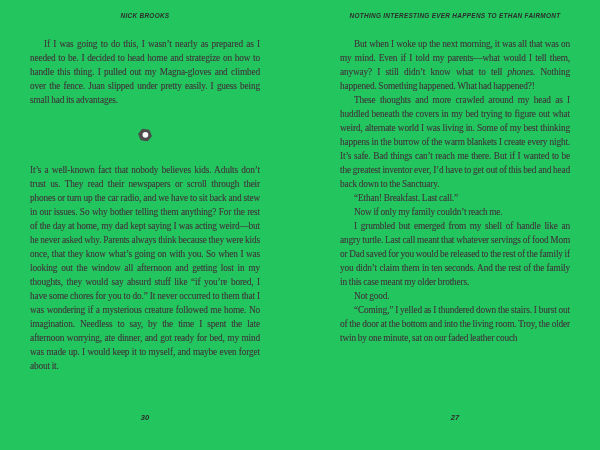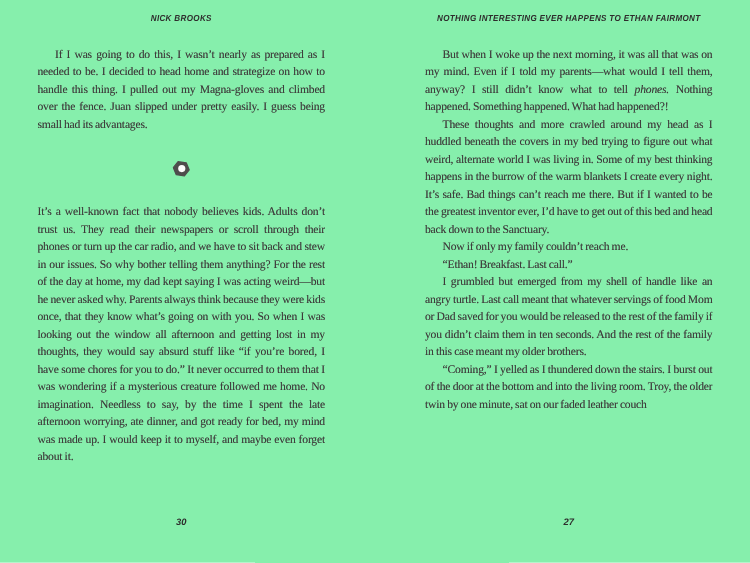--- a/index.html
+++ b/index.html
@@ -1,20 +1,20 @@
 <!DOCTYPE html>
 <html lang="en"><head>
 <meta charset="utf-8">
 <style>
   html, body { margin: 0; padding: 0; }
   .spread {
     position: relative;
     width: 600px;
     height: 450px;
-    background: #86efac;
+    background: #22c55e;
     overflow: hidden;
     font-family: "Liberation Serif", serif;
   }
   .page {
     position: absolute;
     top: 0;
     width: 230px;
     height: 450px;
   }
   .page.left  { left: 30px; }
@@ -88,21 +88,22 @@
 <p class="para"><span>It’s a well-known fact that nobody believes kids. Adults don’t trust us. They read their newspapers or scroll through their phones or turn up the car radio, and we have to sit back and stew in our issues. So why bother telling them anything? For the rest of the day at home, my dad kept saying I was acting weird—but he never asked why. Parents always think because they were kids once, that they know what’s going on with you. So when I was looking out the window all afternoon and getting lost in my thoughts, they would say absurd stuff like “if you’re bored, I have some chores for you to do.” It never occurred to them that I was wondering if a mysterious creature followed me home. No imagination. Needless to say, by the time I spent the late afternoon worrying, ate dinner, and got ready for bed, my mind was made up. I would keep it to myself, and maybe even forget about it.</span></p>
       </div>
     <div class="folio">30</div>
   </div>
 
   <div class="page right">
     <div class="running-head">NOTHING INTERESTING EVER HAPPENS TO ETHAN FAIRMONT</div>
     <div class="page-body">
         <p class="para indent"><span>But when I woke up the next morning, it was all that was on my mind. Even if I told my parents—what would I tell them, anyway? I still didn’t know what to tell </span><em>phones.</em><span> Nothing happened. Something happened. What had happened?!</span></p>
         <p class="para indent"><span>These thoughts and more crawled around my head as I huddled beneath the covers in my bed trying to figure out what weird, alternate world I was living in. Some of my best thinking happens in the burrow of the warm blankets I create every night. It’s safe. Bad things can’t reach me there. But if I wanted to be the greatest inventor ever, I’d have to get out of this bed and head back down to the Sanctuary.</span></p>
+        <p class="para indent"><span>“Ethan! Breakfast. Last call.”</span></p>
         <p class="para indent"><span>Now if only my family couldn’t reach me.</span></p>
-        <p class="para indent"><span>“Ethan! Breakfast. Last call.”</span></p>
         <p class="para indent"><span>I grumbled but emerged from my shell of handle like an angry turtle. Last call meant that whatever servings of food Mom or Dad saved for you would be released to the rest of the family if you didn’t claim them in ten seconds. And the rest of the family in this case meant my older brothers.</span></p>
+        <p class="para indent"><span>Not good.</span></p>
         <p class="para indent"><span>“Coming,” I yelled as I thundered down the stairs. I burst out of the door at the bottom and into the living room. Troy, the older twin by one minute, sat on our faded leather couch</span></p>
       </div>
     <div class="folio">27</div>
   </div>
 
 </div>
 
 </body></html>

